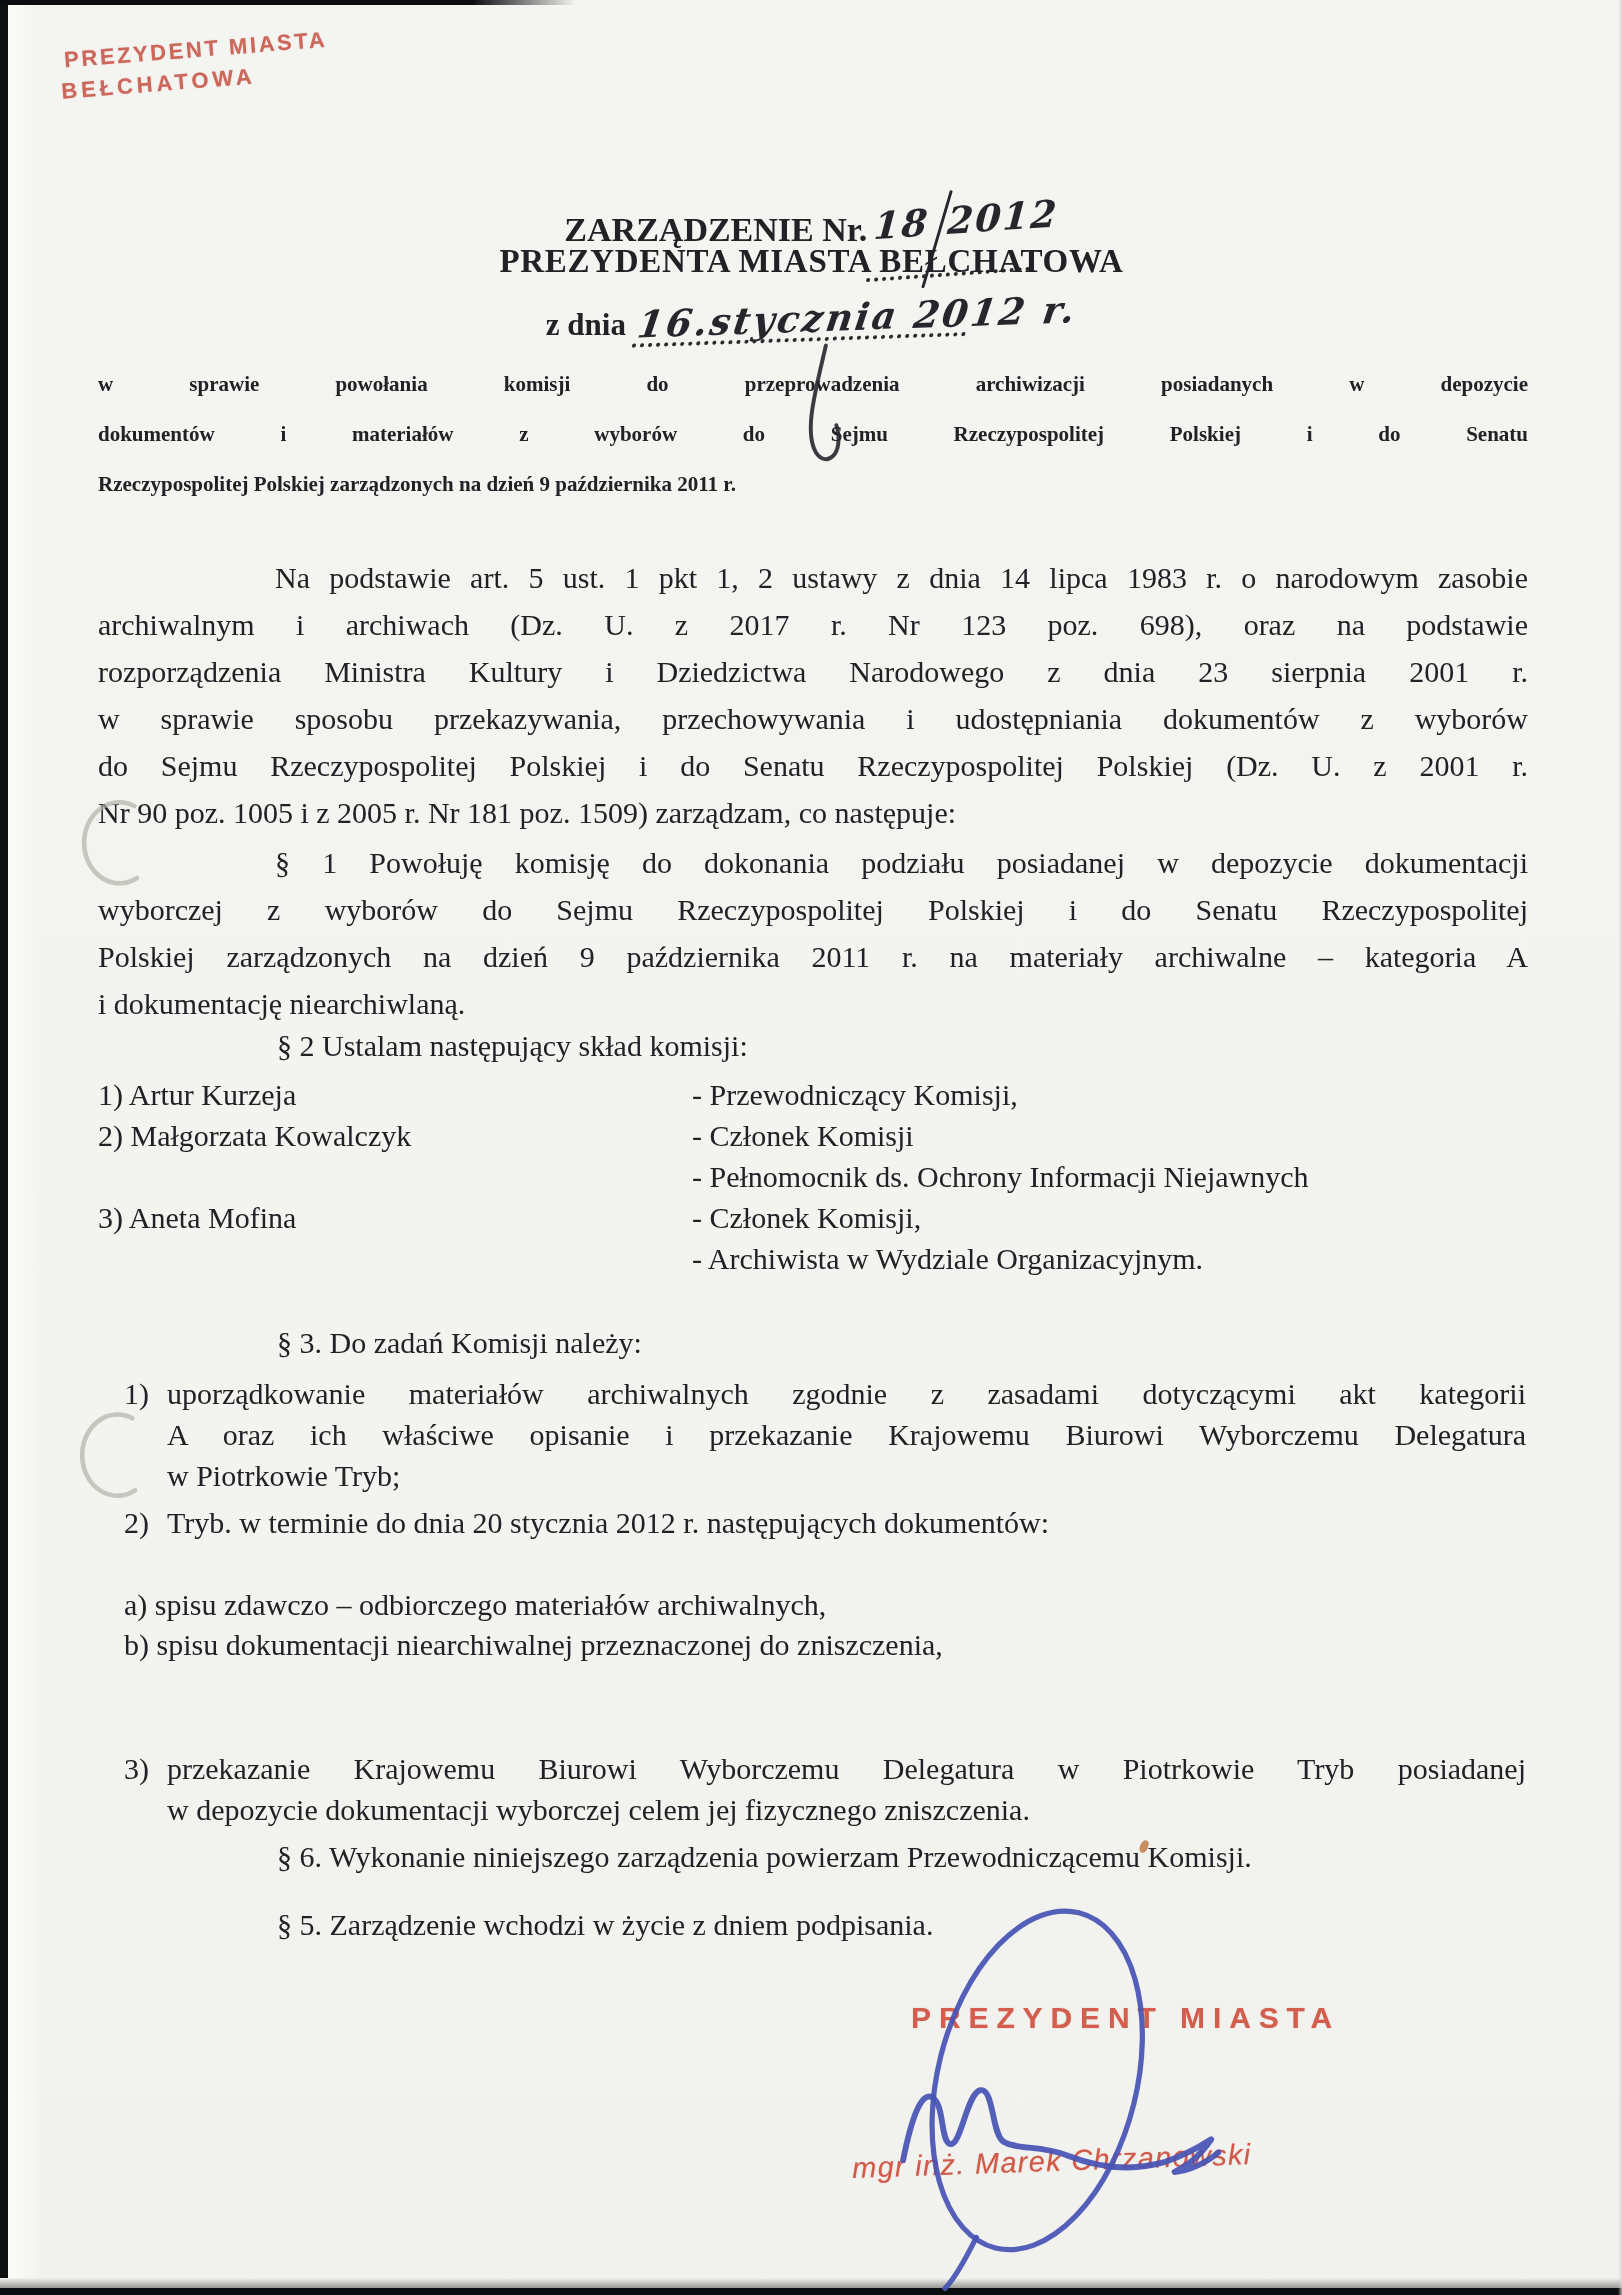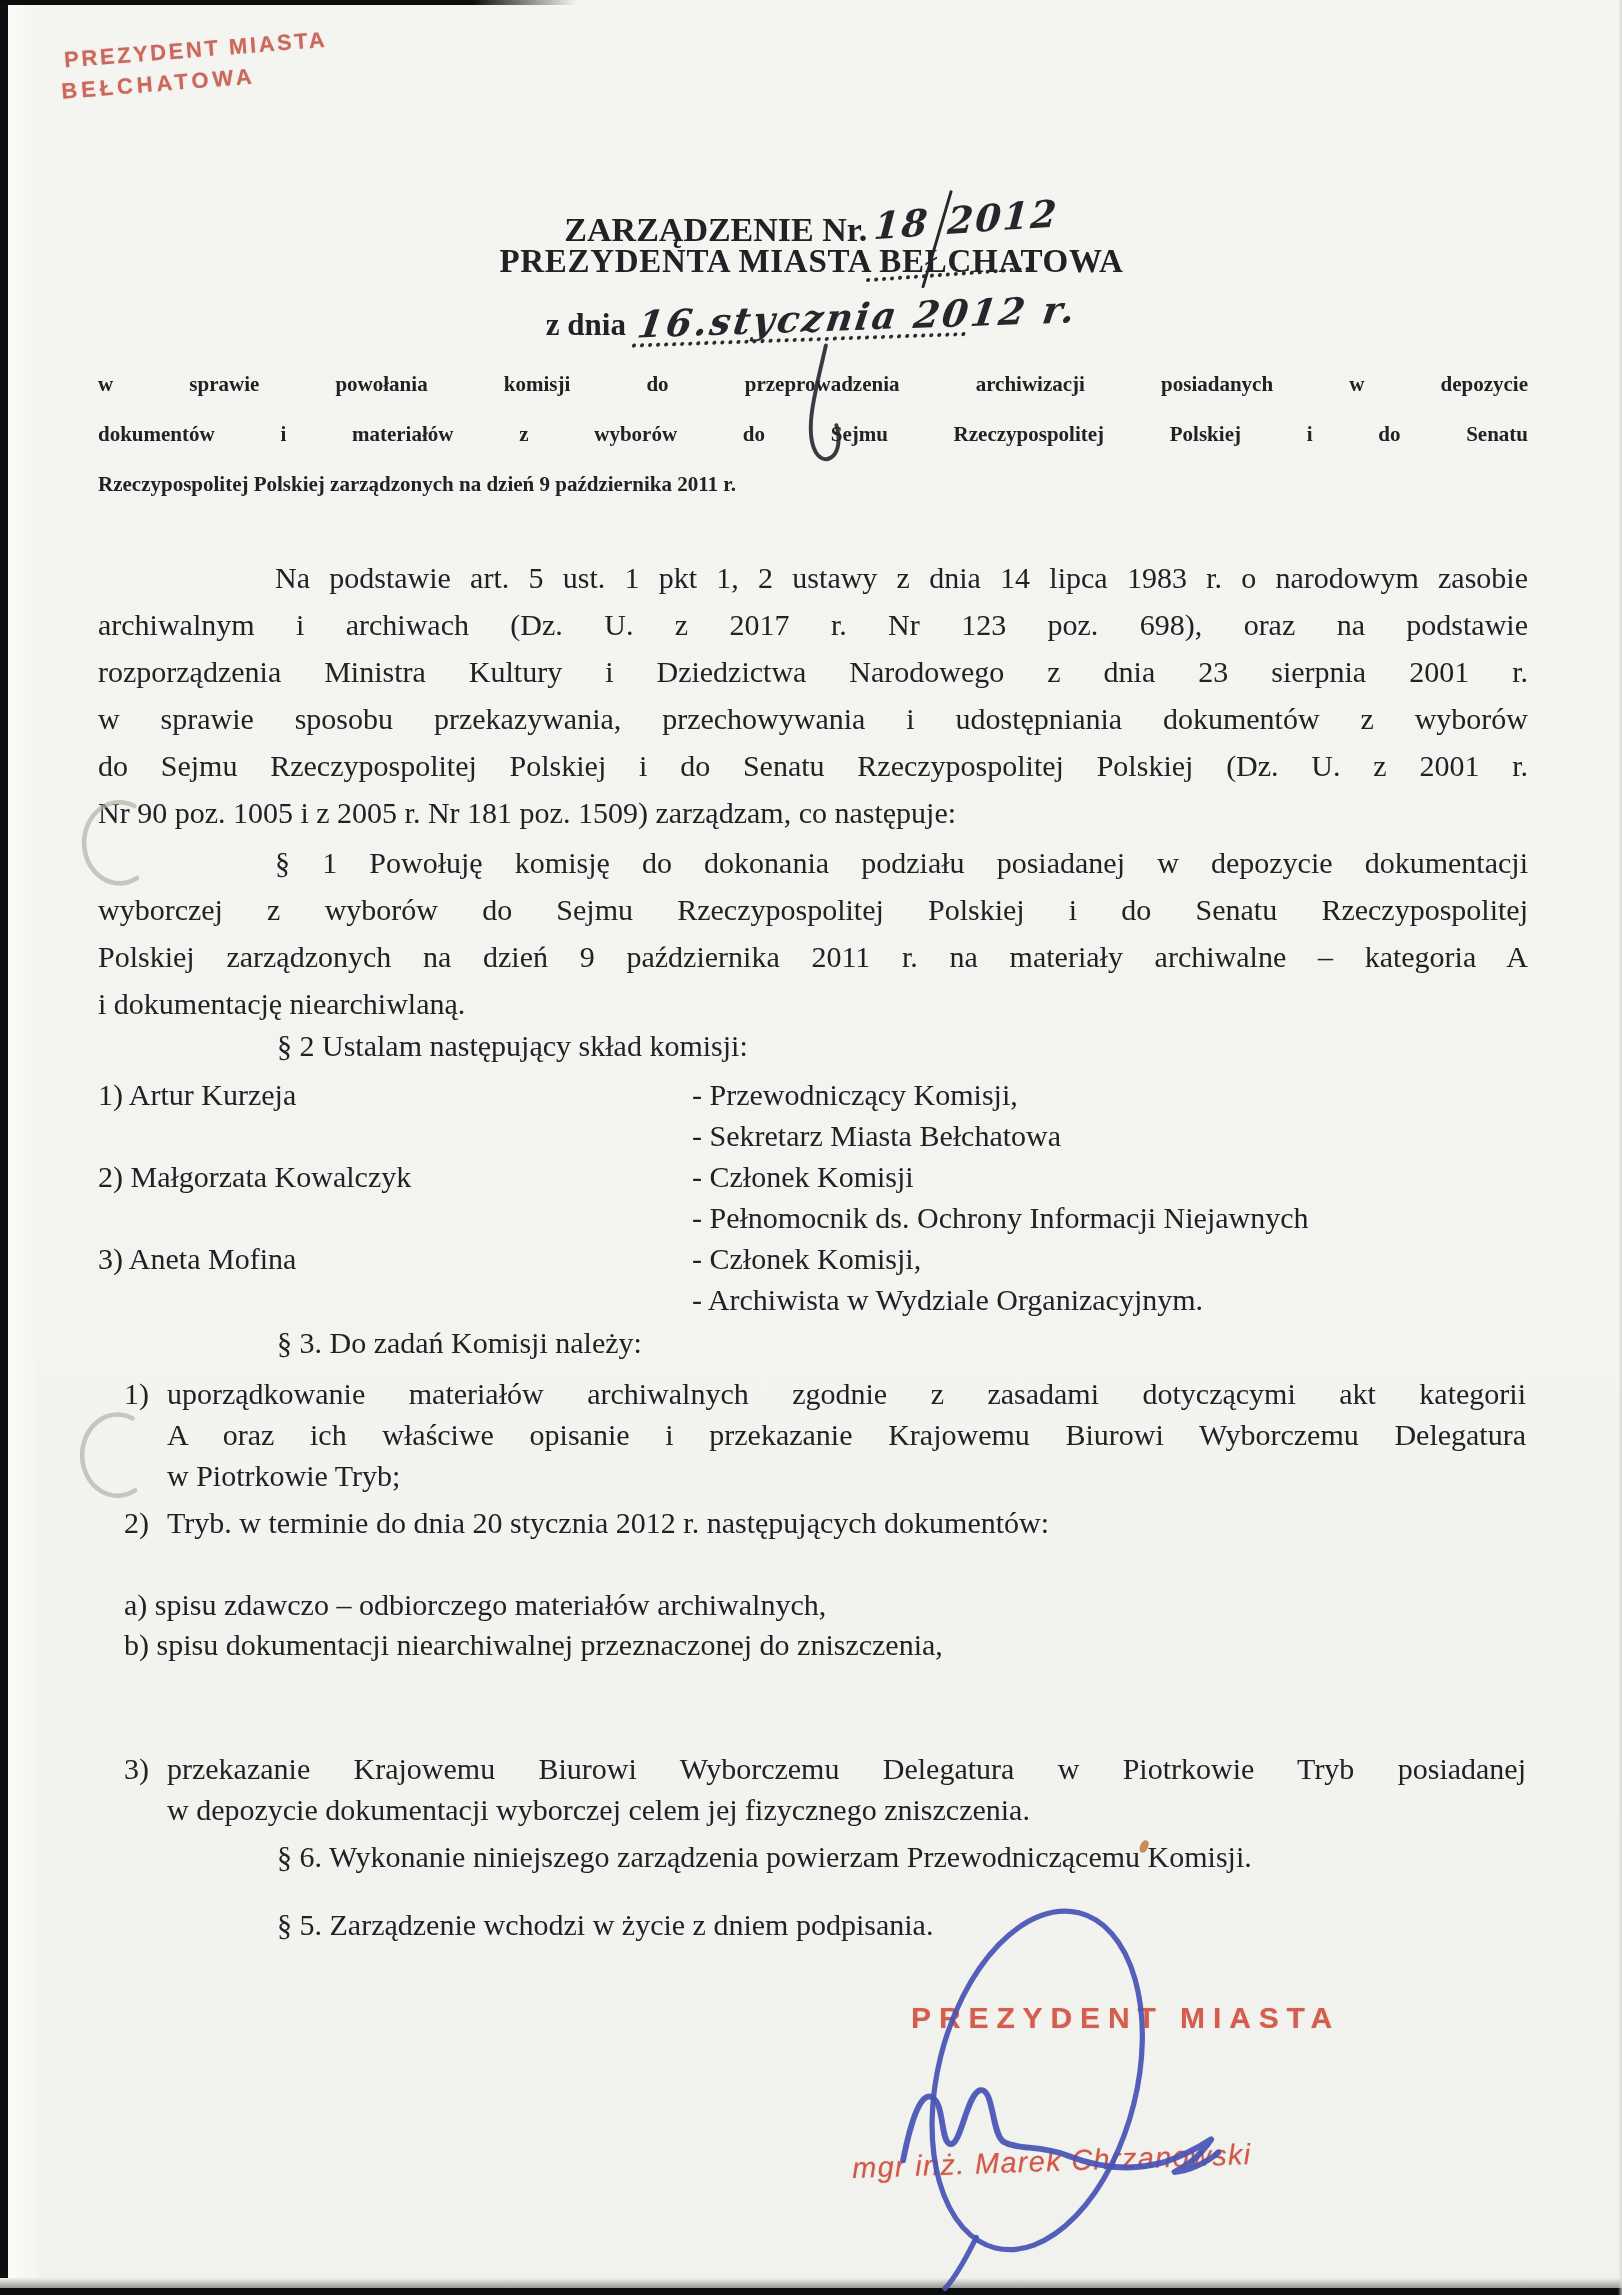--- a/index.html
+++ b/index.html
@@ -145,24 +145,20 @@
   </div>
 
   <div class="phead p2head">§ 2 Ustalam następujący skład komisji:</div>
 
   <div class="members">
     <div class="mrow">
       <span class="mname">1) Artur Kurzeja</span>
       <span class="mrole">- Przewodniczący Komisji,</span>
     </div>
     <div class="mrow">
-      <span class="mname"></span>
-      <span class="mrole">- Sekretarz Miasta Bełchatowa</span>
-    </div>
-    <div class="mrow">
       <span class="mname">2) Małgorzata Kowalczyk</span>
       <span class="mrole">- Członek Komisji</span>
     </div>
     <div class="mrow">
       <span class="mname"></span>
       <span class="mrole">- Pełnomocnik ds. Ochrony Informacji Niejawnych</span>
     </div>
     <div class="mrow">
       <span class="mname">3) Aneta Mofina</span>
       <span class="mrole">- Członek Komisji,</span>

